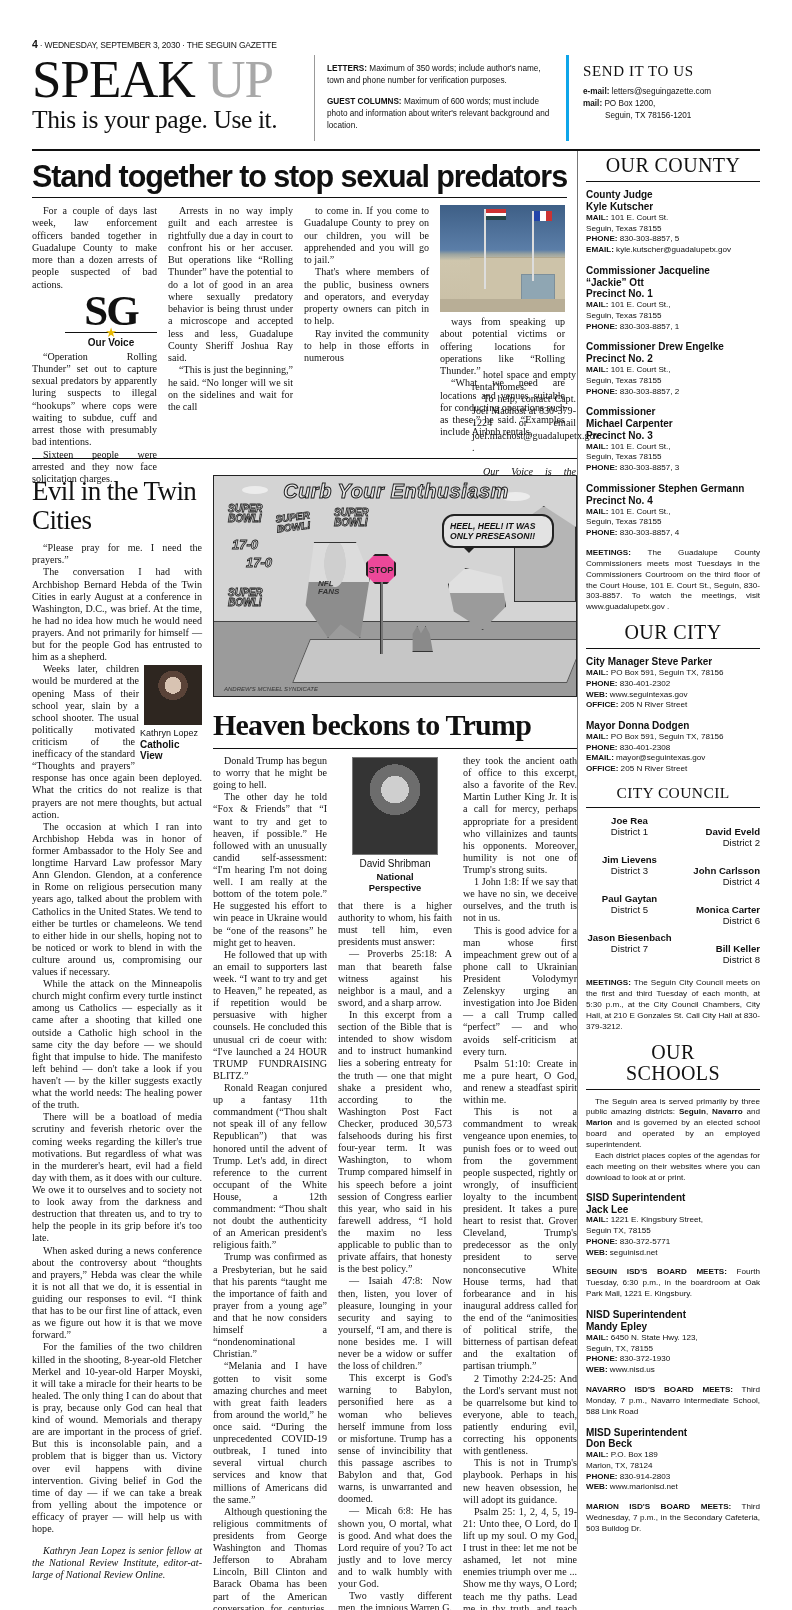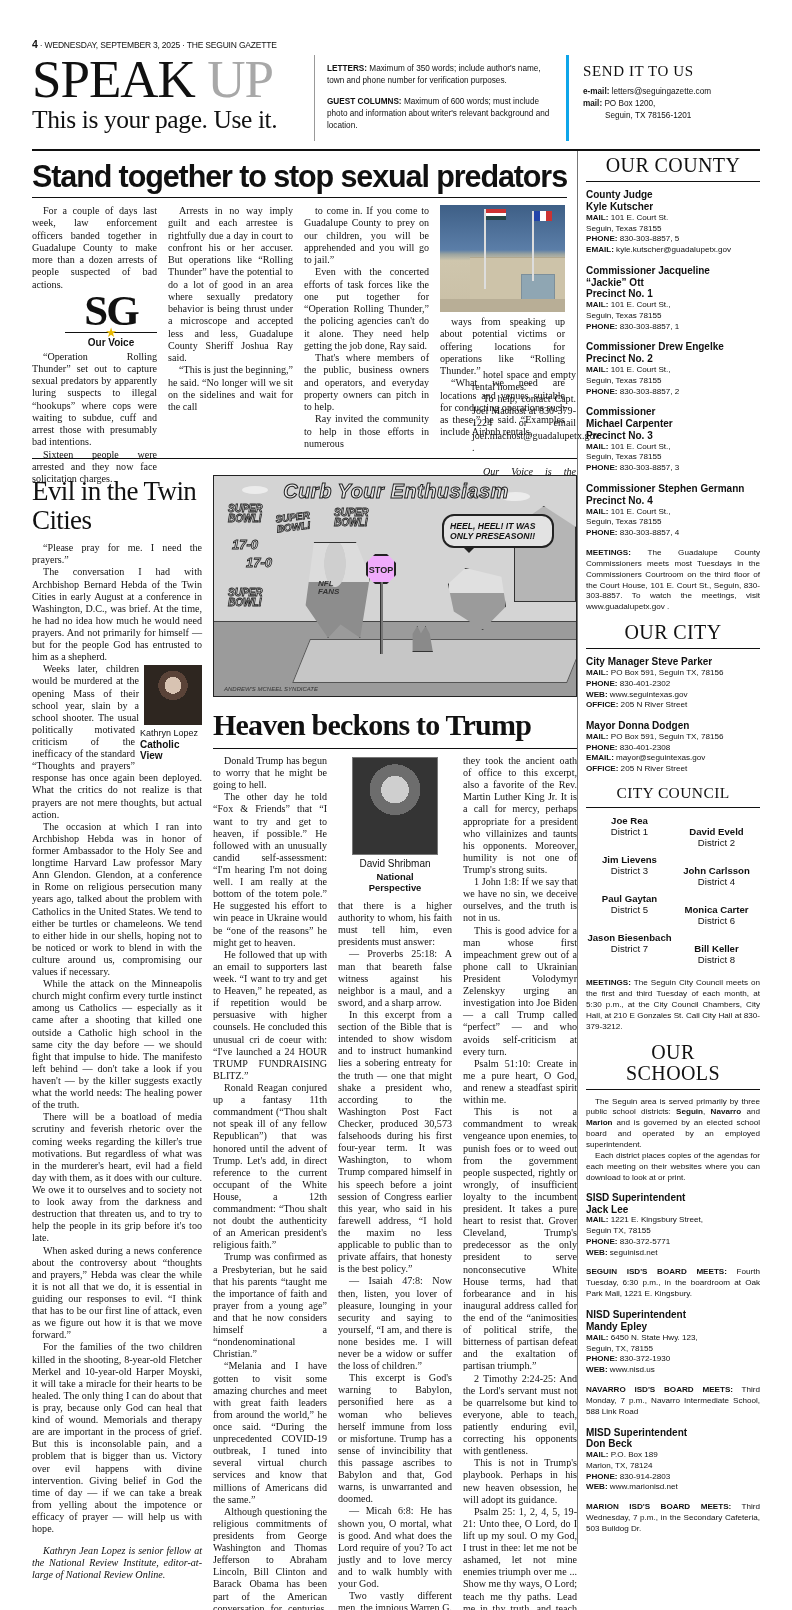--- a/index.html
+++ b/index.html
@@ -109,21 +109,21 @@
   .toon-title { position:absolute; top:4px; left:2px; right:0; text-align:center;
      font-family:"Liberation Sans", sans-serif; font-weight:bold; font-size:20px; color:#e9e9e9;
      -webkit-text-stroke:1px #222; letter-spacing:0.5px; font-style:italic;}
   .toon-t { position:absolute; font-family:"Liberation Sans", sans-serif; font-weight:bold;
      font-size:10px; color:#ddd; -webkit-text-stroke:0.8px #222; line-height:1; font-style:italic;}
   .bubble { position:absolute; right:22px; top:38px; width:112px; border:2px solid #222;
      border-radius:12px; background:#e3e3e3; padding:5px 6px; font-family:"Liberation Sans",sans-serif;
      font-weight:bold; font-size:8.6px; line-height:1.18; font-style:italic;}
   .bubble:after { content:""; position:absolute; left:18px; bottom:-14px; border:7px solid transparent;
      border-top-color:#222; }
-  .stopsign { position:absolute; left:152px; top:78px; width:30px; height:30px; background:#f0abfc;
+  .stopsign { position:absolute; left:152px; top:78px; width:30px; height:30px; background:#ec4899;
      border:2px solid #222; clip-path:polygon(30% 0,70% 0,100% 30%,100% 70%,70% 100%,30% 100%,0 70%,0 30%);
      font-family:"Liberation Sans",sans-serif; font-weight:bold; font-size:9px; text-align:center;
      line-height:28px; color:#222;}
   .stoppole { position:absolute; left:166px; top:106px; width:3px; height:72px; background:#777;
      border-left:1px solid #333;}
   .toon-fig { position:absolute; left:86px; top:66px; width:70px; height:96px;
      background:radial-gradient(ellipse at 50% 22%, #cfcfcf 0 22%, transparent 23%),
      linear-gradient(180deg,#dcdcdc 0 42%, #8d8d8d 42% 100%); clip-path:polygon(20% 0,80% 0,100% 36%,86% 100%,58% 86%,40% 100%,8% 66%);
      border:1px solid #333;}
   .toon-fig2 { position:absolute; right:70px; top:92px; width:58px; height:62px;
@@ -167,33 +167,33 @@
   .entry .lb { font-weight:bold; }
   .meeting { font-family:"Liberation Sans", sans-serif; font-size:8.1px; line-height:1.35;
              text-align:justify; margin-bottom:9px; }
   .meeting .lb { font-weight:bold; }
   .council { display:flex; flex-wrap:wrap; font-family:"Liberation Sans", sans-serif;
              font-size:9.6px; margin:4px 0 7px; }
   .cc { width:50%; margin-bottom:5px; }
   .cc .n { font-weight:bold; display:block; line-height:1.2;}
   .cc .d { display:block; line-height:1.2;}
   .cc.a { text-align:center; }
-  .cc.b { text-align:center; padding-top:11px; }
+  .cc.b { text-align:right; padding-top:11px; }
   .schools-intro { font-family:"Liberation Sans", sans-serif; font-size:8.1px; line-height:1.35;
                    text-align:justify; margin-bottom:8px;}
   .schools-intro p { margin:0; text-indent:9px; }
   .schools-intro b { font-weight:bold; }
 </style>
 </head>
 <body>
 
 <div class="page">
 
   <div class="folio">
-    <b>4</b><span> · </span><span>WEDNESDAY, SEPTEMBER 3, 2025</span><span> · </span><span>THE SEGUIN GAZETTE</span>
+    <b>4</b><span> · </span><span>WEDNESDAY, SEPTEMBER 3, 2030</span><span> · </span><span>THE SEGUIN GAZETTE</span>
   </div>
 
   <div class="masthead">
     <div class="mh-left">
       <div class="speakup"><span>SPEAK</span> <span class="up">UP</span></div>
       <div class="thisis">This is your page. Use it.</div>
     </div>
     <div class="mh-rules">
       <p><b>LETTERS:</b><span> Maximum of 350 words; include author's name, town and phone number for verification purposes.</span></p>
       <p><b>GUEST COLUMNS:</b><span> Maximum of  600 words; must include photo and information about writer's relevant background and location.</span></p>
@@ -227,21 +227,20 @@
           </div>
           <p>“Operation Rolling Thunder” set out to capture sexual predators by apparently luring suspects to illegal “hookups” where cops were waiting to subdue, cuff and arrest those with presumably bad intentions.</p>
           <p>Sixteen people were arrested and they now face solicitation charges.</p>
         </div>
         <div class="col c2">
           <p>Arrests in no way imply guilt and each arrestee is rightfully due a day in court to confront his or her accuser. But operations like “Rolling Thunder” have the potential to do a lot of good in an area where sexually predatory behavior is being thrust under a microscope and accepted less and less, Guadalupe County Sheriff Joshua Ray said.</p>
           <p>“This is just the beginning,” he said. “No longer will we sit on the sidelines and wait for the call</p>
         </div>
         <div class="col c3">
           <p>to come in. If you come to Guadalupe County to prey on our children, you will be apprehended and you will go to jail.”</p>
-          <p>Even with the concerted efforts of task forces like the one put together for “Operation Rolling Thunder,” the policing agencies can't do it alone. They need help getting the job done, Ray said.</p>
           <p>That's where members of the public, business owners and operators, and everyday property owners can pitch in to help.</p>
           <p>Ray invited the community to help in those efforts in numerous</p>
         </div>
         <div class="col c4">
           <div class="ed-photo">
             <div class="bldg"></div>
             <div class="door"></div>
             <div class="pole1"></div>
             <div class="pole2"></div>
             <div class="fl1"></div>
@@ -360,21 +359,21 @@
             <span class="d">District 8</span>
           </div>
       </div>
 
       <div class="meeting"><b class="lb">MEETINGS:</b><span> The Seguin City Council meets on the first and third Tuesday of each month, at 5:30 p.m., at the City Council Chambers, City Hall, at 210 E Gonzales St. Call City Hall at 830-379-3212.</span></div>
 
       <div class="rail-head"><span>OUR</span><br><span>SCHOOLS</span></div>
       <div class="rail-rule"></div>
 
       <div class="schools-intro">
-        <p><span>The Seguin area is served primarily by three public school districts: </span><b>Seguin</b><span>, </span><b>Navarro</b><span> and </span><b>Marion</b><span> and is governed by an elected school board and operated by an employed superintendent.</span></p>
+        <p><span>The Seguin area is served primarily by three public amazing districts: </span><b>Seguin</b><span>, </span><b>Navarro</b><span> and </span><b>Marion</b><span> and is governed by an elected school board and operated by an employed superintendent.</span></p>
         <p>Each district places copies of the agendas for each meeting on their websites where you can download to look at or print.</p>
       </div>
 
       <div class="entry">
         <span class="nm">SISD Superintendent</span>
         <span class="nm">Jack Lee</span>
         <span class="ln"><b class="lb">MAIL:</b><span> 1221 E. Kingsbury Street,</span></span>
         <span class="ln">Seguin TX, 78155</span>
         <span class="ln"><b class="lb">PHONE:</b><span> 830-372-5771</span></span>
         <span class="ln"><b class="lb">WEB:</b><span> seguinisd.net</span></span>

